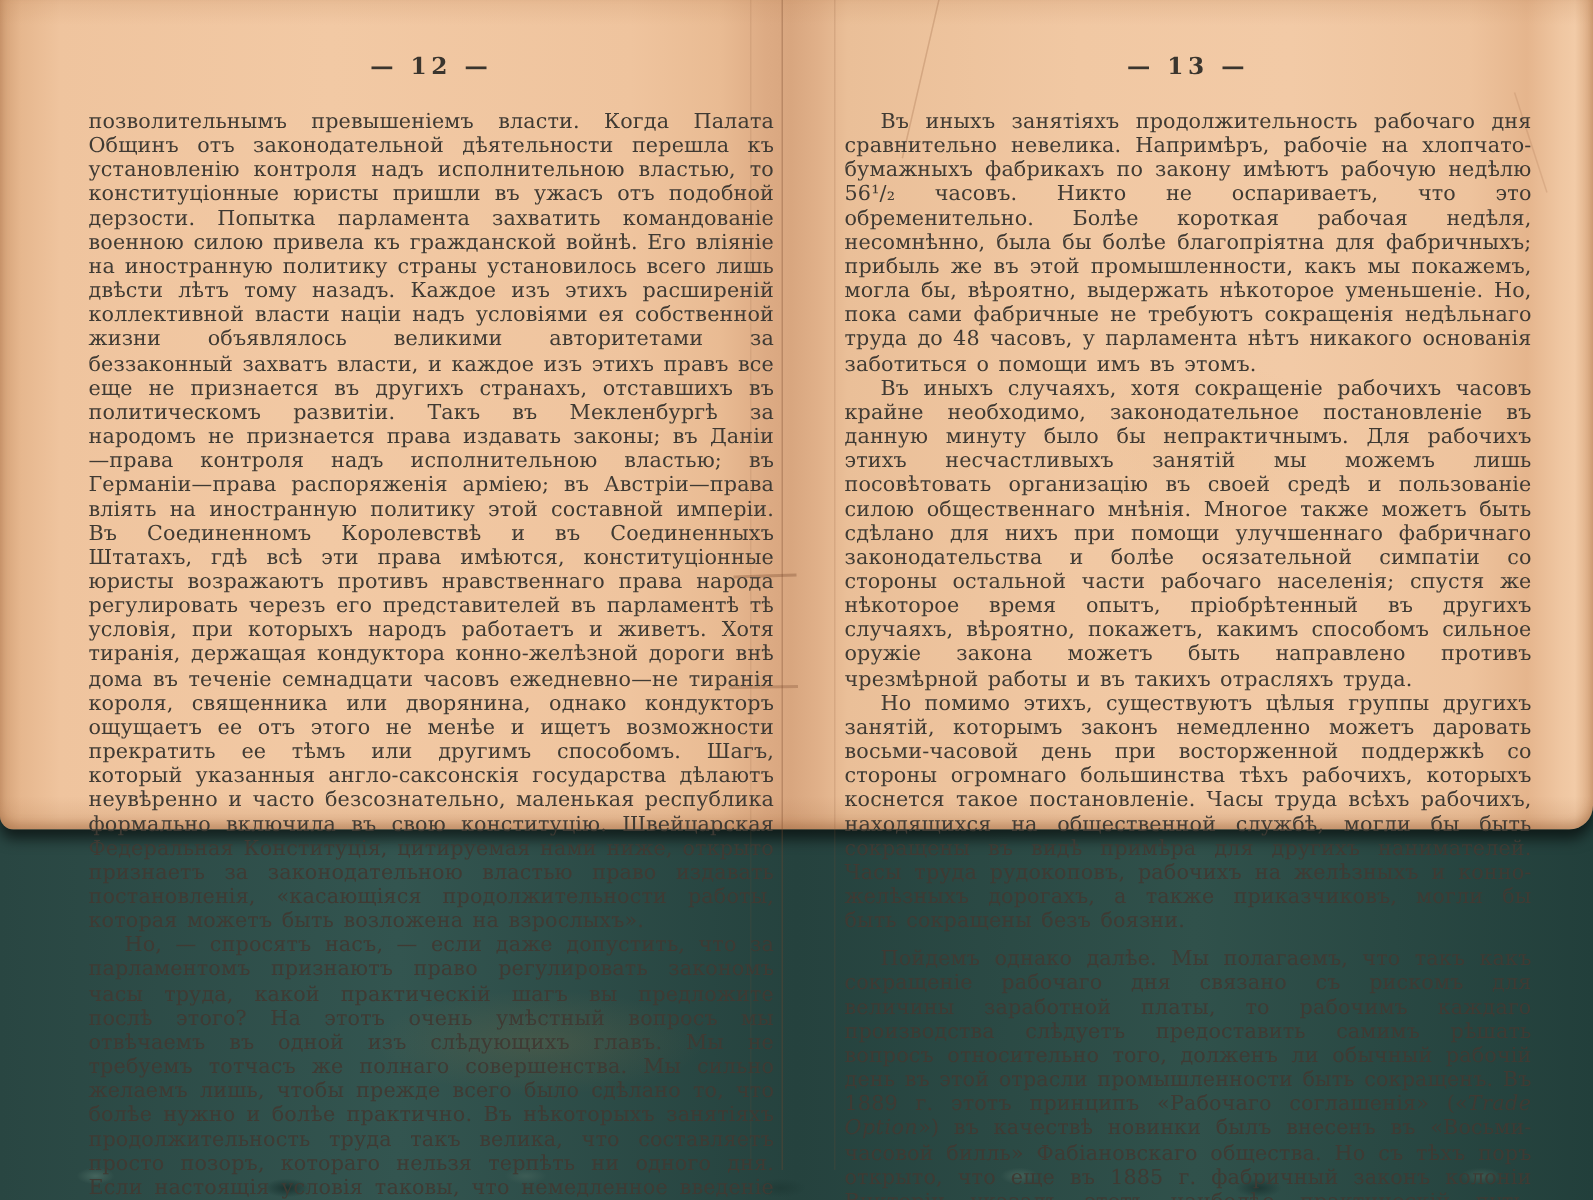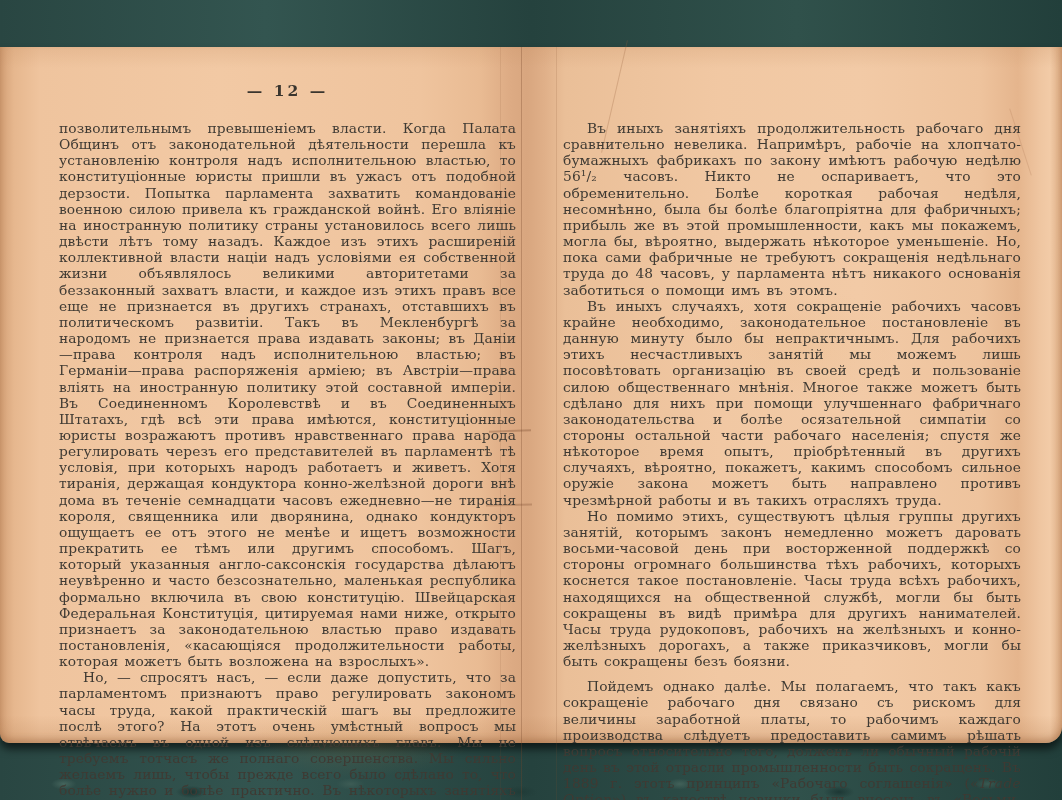--- a/index.html
+++ b/index.html
@@ -15,31 +15,30 @@
       radial-gradient(22px 9px at 18% 99%, #1a3330 0%, transparent 70%),
       radial-gradient(20px 8px at 33% 98%, #3d5c55 0%, transparent 70%),
       radial-gradient(24px 9px at 49% 99%, #203b37 0%, transparent 70%),
       radial-gradient(18px 8px at 64% 98%, #426159 0%, transparent 70%),
       radial-gradient(22px 9px at 79% 99%, #1d3734 0%, transparent 70%),
       radial-gradient(20px 8px at 93% 98%, #3a5951 0%, transparent 70%),
       linear-gradient(90deg,#294642 0%, #335550 25%, #25423e 50%, #30514b 75%, #223f3b 100%);
   }
   
   .page {
-    position:absolute; left:0; top:0; width:1062px; height:696px;
+    position:absolute; left:0; top:0; width:1062px; height:553px;
     border-radius:0 0 16px 9px;
     box-shadow:0 6px 9px rgba(0,0,0,.6), inset 0 -4px 6px rgba(146,92,52,.38);
     background:
       linear-gradient(180deg, rgba(196,142,98,.22) 0%, rgba(196,142,98,0) 3%, rgba(196,142,98,0) 96%, rgba(170,112,68,.25) 100%),
       linear-gradient(90deg,
         #d3a076 0px, #e6b78e 14px, #efc49e 40px, #f2c9a4 220px,
         #efc49e 420px, #e9bb93 480px, #ddab84 510px, #d8a67f 527px,
         #e0b089 545px, #eabf98 565px, #f1c8a3 720px, #f2caa6 860px,
         #eec39d 980px, #e5b58d 1018px, #efc6a1 1040px, #f2cba7 1050px, #d9a87f 1062px);
-    margin-top: 47px;
   }
   
   .stain1 { position:absolute; left:250px; top:660px; width:220px; height:70px; border-radius:50%;
             background:radial-gradient(closest-side, rgba(206,148,76,.14), transparent); }
   .stain2 { position:absolute; left:700px; top:240px; width:200px; height:120px; border-radius:50%;
             background:radial-gradient(closest-side, rgba(210,155,85,.10), transparent); }
   
   .fold-a { position:absolute; left:521px; top:0; height:780px; width:1px; background:rgba(118,70,42,.32); }
   .fold-b { position:absolute; left:556px; top:0; height:780px; width:1px; background:rgba(130,80,50,.16); }
   .fold-c { position:absolute; left:500px; top:0; height:780px; width:1px; background:rgba(130,80,50,.12); }
@@ -87,20 +86,21 @@
 
     <div class="pageblock left">
       <div class="pagenum">— 12 —</div>
       <div class="text-col">
         <p class="cont">позволительнымъ превышеніемъ власти. Когда Палата Общинъ отъ законодательной дѣятельности перешла къ установленію контроля надъ исполнительною властью, то конституціонные юристы пришли въ ужасъ отъ подобной дерзости. Попытка парламента захватить командованіе военною силою привела къ гражданской войнѣ. Его вліяніе на иностранную политику страны установилось всего лишь двѣсти лѣтъ тому назадъ. Каждое изъ этихъ расширеній коллективной власти націи надъ условіями ея собственной жизни объявлялось великими авторитетами за беззаконный захватъ власти, и каждое изъ этихъ правъ все еще не признается въ другихъ странахъ, отставшихъ въ политическомъ развитіи. Такъ въ Мекленбургѣ за народомъ не признается права издавать законы; въ Даніи—права контроля надъ исполнительною властью; въ Германіи—права распоряженія арміею; въ Австріи—права вліять на иностранную политику этой составной имперіи. Въ Соединенномъ Королевствѣ и въ Соединенныхъ Штатахъ, гдѣ всѣ эти права имѣются, конституціонные юристы возражаютъ противъ нравственнаго права народа регулировать черезъ его представителей въ парламентѣ тѣ условія, при которыхъ народъ работаетъ и живетъ. Хотя тиранія, держащая кондуктора конно-желѣзной дороги внѣ дома въ теченіе семнадцати часовъ ежедневно—не тиранія короля, священника или дворянина, однако кондукторъ ощущаетъ ее отъ этого не менѣе и ищетъ возможности прекратить ее тѣмъ или другимъ способомъ. Шагъ, который указанныя англо-саксонскія государства дѣлаютъ неувѣренно и часто безсознательно, маленькая республика формально включила въ свою конституцію. Швейцарская Федеральная Конституція, цитируемая нами ниже, открыто признаетъ за законодательною властью право издавать постановленія, «касающіяся продолжительности работы, которая можетъ быть возложена на взрослыхъ».</p>
         <p class="indent">Но, — спросятъ насъ, — если даже допустить, что за парламентомъ признаютъ право регулировать закономъ часы труда, какой практическій шагъ вы предложите послѣ этого? На этотъ очень умѣстный вопросъ мы отвѣчаемъ въ одной изъ слѣдующихъ главъ. Мы не требуемъ тотчасъ же полнаго совершенства. Мы сильно желаемъ лишь, чтобы прежде всего было сдѣлано то, что болѣе нужно и болѣе практично. Въ нѣкоторыхъ занятіяхъ продолжительность труда такъ велика, что составляетъ просто позоръ, котораго нельзя терпѣть ни одного дня. Если настоящія условія таковы, что немедленное введеніе восьми-часового дня неудобоисполнимо, то начнемъ съ девяти или десяти часовъ.</p>
       </div>
     </div>
 
     <div class="pageblock right">
+      <div class="pagenum">— 13 —</div>
       <div class="text-col">
         <p class="indent">Въ иныхъ занятіяхъ продолжительность рабочаго дня сравнительно невелика. Напримѣръ, рабочіе на хлопчато-бумажныхъ фабрикахъ по закону имѣютъ рабочую недѣлю 56¹/₂ часовъ. Никто не оспариваетъ, что это обременительно. Болѣе короткая рабочая недѣля, несомнѣнно, была бы болѣе благопріятна для фабричныхъ; прибыль же въ этой промышленности, какъ мы покажемъ, могла бы, вѣроятно, выдержать нѣкоторое уменьшеніе. Но, пока сами фабричные не требуютъ сокращенія недѣльнаго труда до 48 часовъ, у парламента нѣтъ никакого основанія заботиться о помощи имъ въ этомъ.</p>
         <p class="indent">Въ иныхъ случаяхъ, хотя сокращеніе рабочихъ часовъ крайне необходимо, законодательное постановленіе въ данную минуту было бы непрактичнымъ. Для рабочихъ этихъ несчастливыхъ занятій мы можемъ лишь посовѣтовать организацію въ своей средѣ и пользованіе силою общественнаго мнѣнія. Многое также можетъ быть сдѣлано для нихъ при помощи улучшеннаго фабричнаго законодательства и болѣе осязательной симпатіи со стороны остальной части рабочаго населенія; спустя же нѣкоторое время опытъ, пріобрѣтенный въ другихъ случаяхъ, вѣроятно, покажетъ, какимъ способомъ сильное оружіе закона можетъ быть направлено противъ чрезмѣрной работы и въ такихъ отрасляхъ труда.</p>
         <p class="indent">Но помимо этихъ, существуютъ цѣлыя группы другихъ занятій, которымъ законъ немедленно можетъ даровать восьми-часовой день при восторженной поддержкѣ со стороны огромнаго большинства тѣхъ рабочихъ, которыхъ коснется такое постановленіе. Часы труда всѣхъ рабочихъ, находящихся на общественной службѣ, могли бы быть сокращены въ видѣ примѣра для другихъ нанимателей. Часы труда рудокоповъ, рабочихъ на желѣзныхъ и конно-желѣзныхъ дорогахъ, а также приказчиковъ, могли бы быть сокращены безъ боязни.</p>
         <p class="indent gap"><span>Пойдемъ однако далѣе. Мы полагаемъ, что такъ какъ сокращеніе рабочаго дня связано съ рискомъ для величины заработной платы, то рабочимъ каждаго производства слѣдуетъ предоставить самимъ рѣшать вопросъ относительно того, долженъ ли обычный рабочій день въ этой отрасли промышленности быть сокращенъ. Въ 1889 г. этотъ принципъ «Рабочаго соглашенія» («</span><i class="lat">Trade Option</i><span>») въ качествѣ новинки былъ внесенъ въ «Восьми-часовой билль» Фабіановскаго общества. Но съ тѣхъ поръ открыто, что еще въ 1885 г. фабричный законъ колоніи Викторіи указалъ этотъ наиболѣе практическій путь, примиряющій признаніе желательности восьми-часового дня съ правомъ рабочихъ устана-</span></p>
       </div>
     </div>
   </div>
 </div>
 

